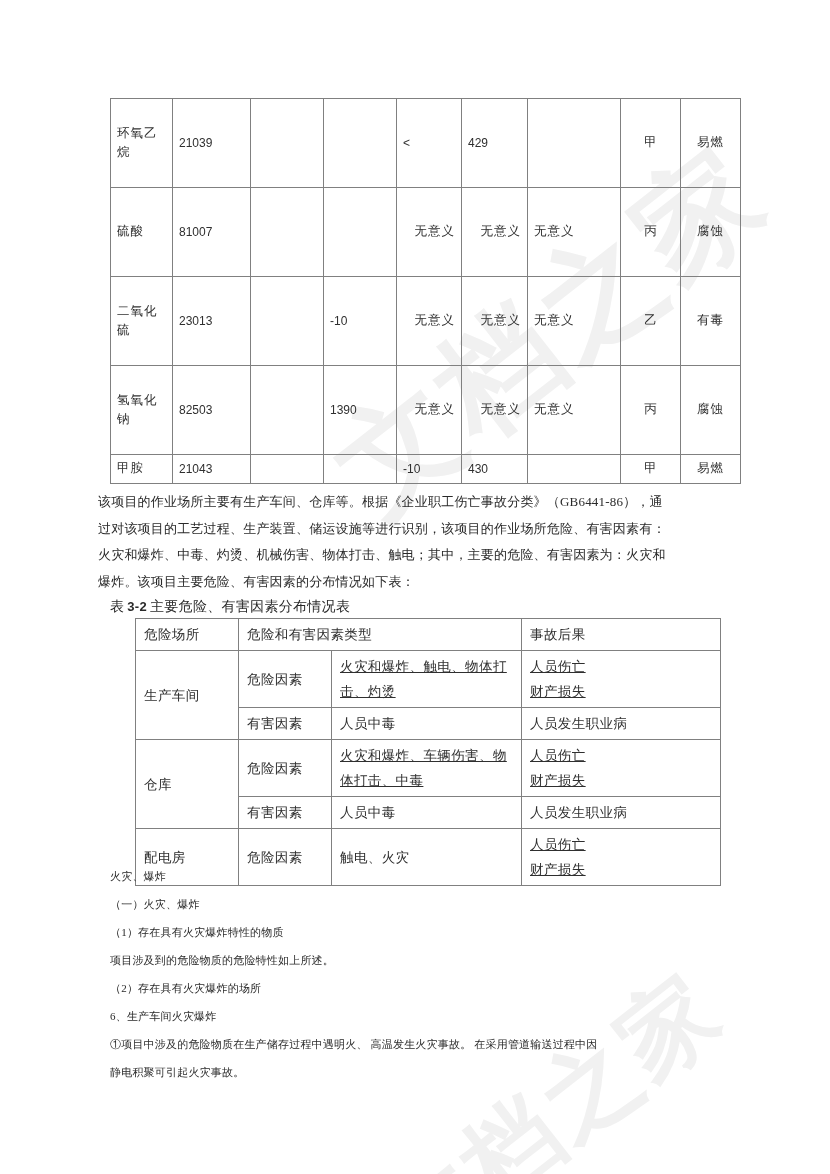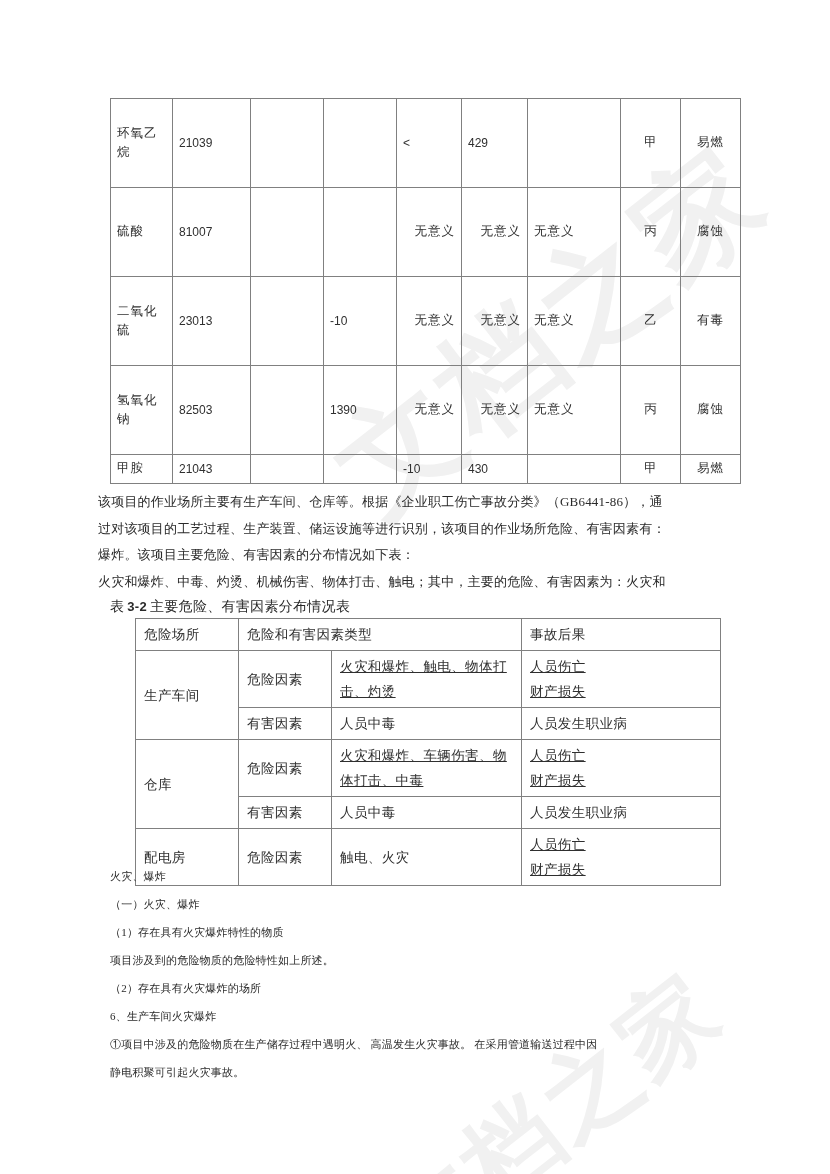--- a/index.html
+++ b/index.html
@@ -218,22 +218,22 @@
           <td class="c-val"></td>
           <td class="c-cat">甲</td>
           <td class="c-prop">易燃</td>
         </tr>
       </tbody>
     </table>
 
     <div class="para" style="top:489px;">
       <span class="line">该项目的作业场所主要有生产车间、仓库等。根据《企业职工伤亡事故分类》（GB6441-86），通</span>
       <span class="line">过对该项目的工艺过程、生产装置、储运设施等进行识别，该项目的作业场所危险、有害因素有：</span>
+      <span class="line">火灾和爆炸、中毒、灼烫、机械伤害、物体打击、触电；其中，主要的危险、有害因素为：火灾和</span>
       <span class="line">爆炸。该项目主要危险、有害因素的分布情况如下表：</span>
-      <span class="line">火灾和爆炸、中毒、灼烫、机械伤害、物体打击、触电；其中，主要的危险、有害因素为：火灾和</span>
     </div>
 
     <div class="caption" style="top:597px;">
       <span>表</span><span class="num">3-2</span><span>主要危险、有害因素分布情况表</span>
     </div>
 
     <table id="tbl-risk-distribution">
       <colgroup>
         <col style="width:103px">
           <col style="width:93px">

